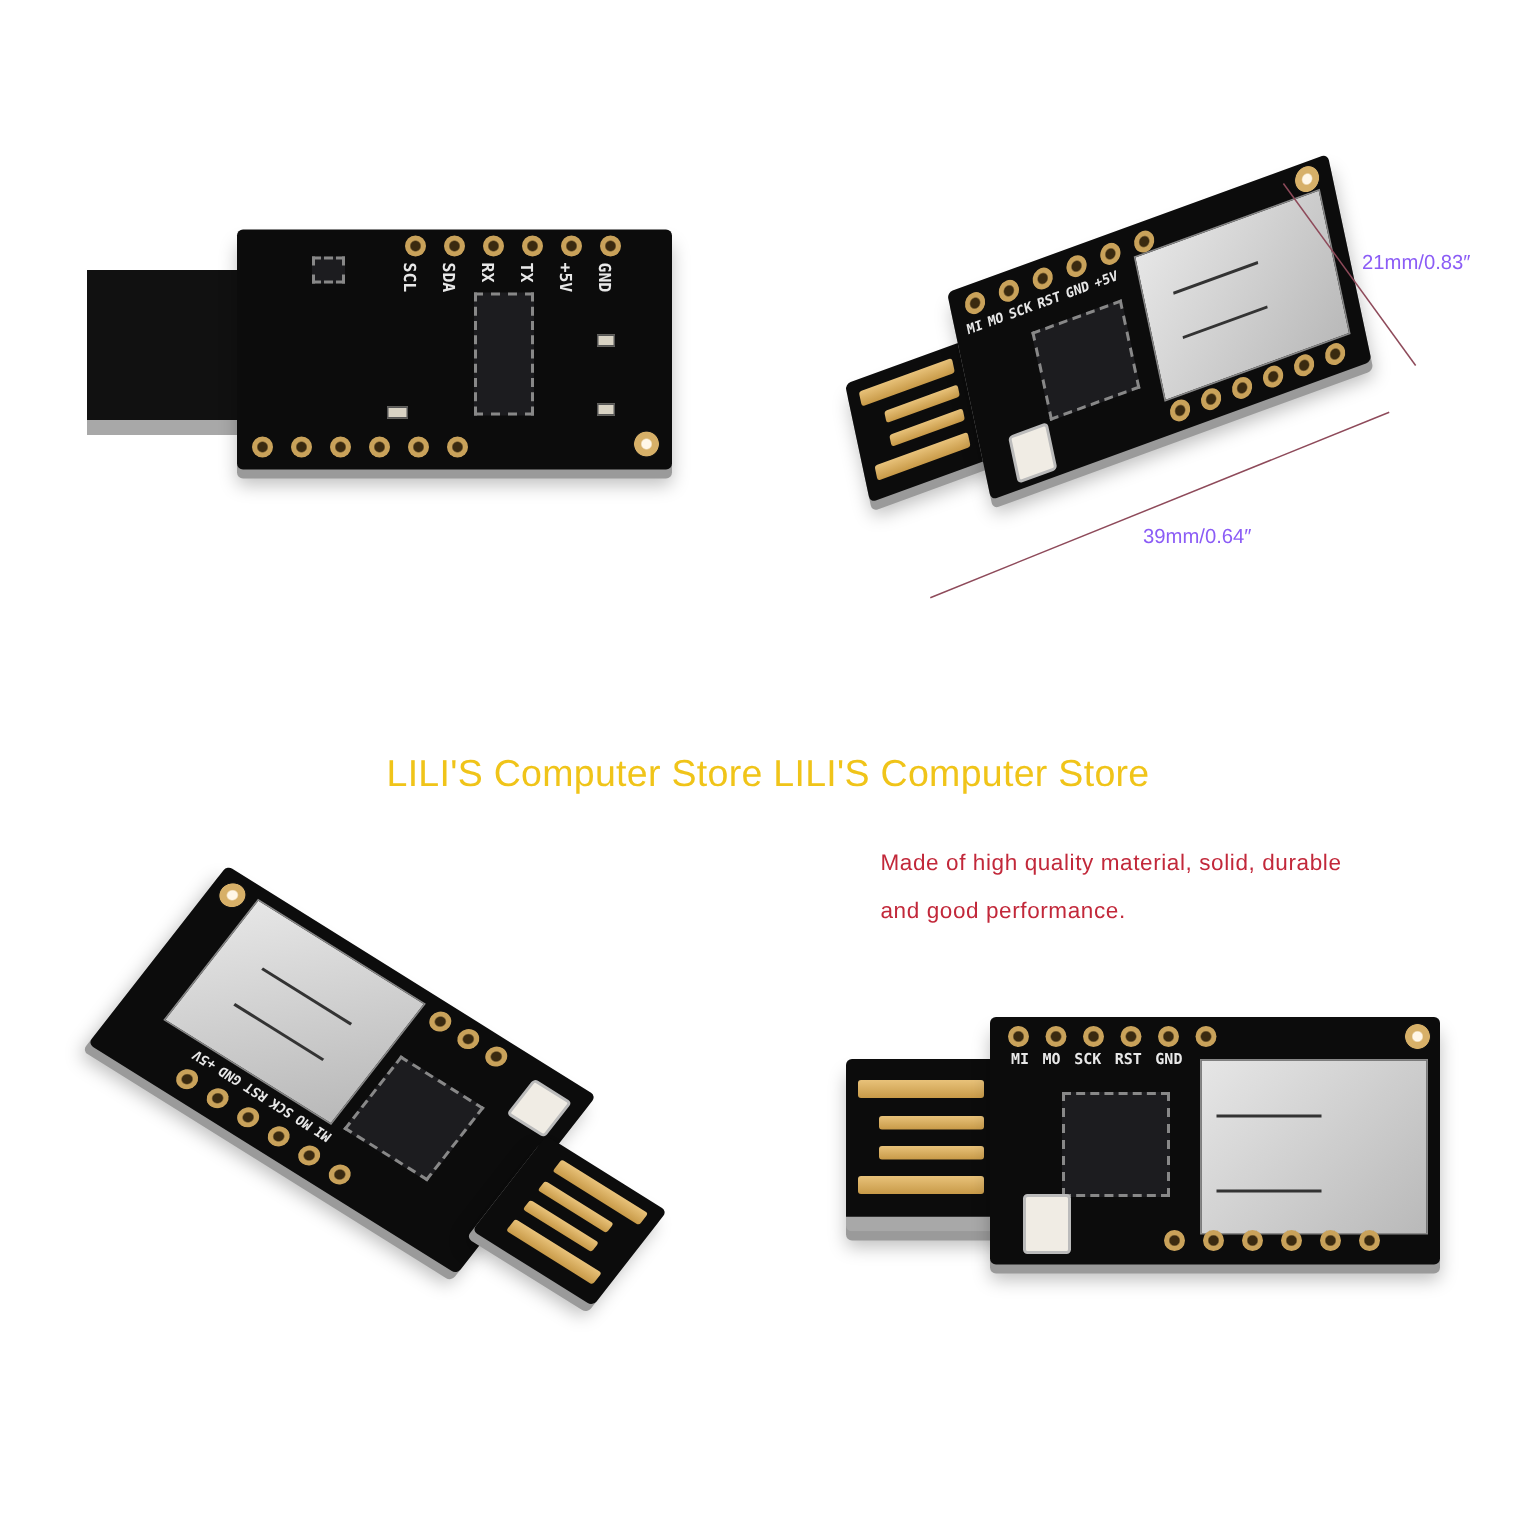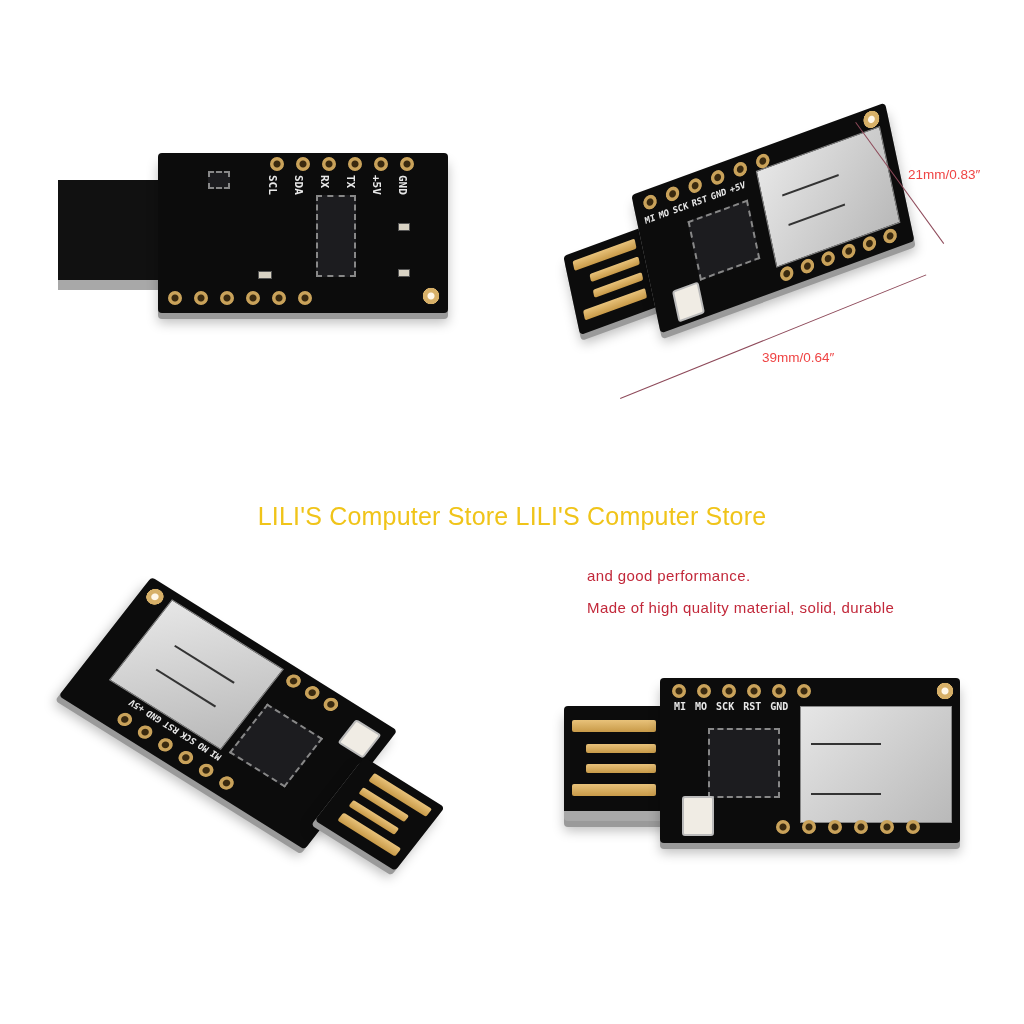--- a/index.html
+++ b/index.html
@@ -13,21 +13,21 @@
     .chip { background: #1c1c1f; border: 2px dashed #888; }
     .smd { background: #d9d3c4; border: 1px solid #555; }
     .sdslot { background: linear-gradient(135deg, #e6e6e6, #b9b9b9); border: 1px solid #888; }
     .sdslot .line { position: absolute; height: 2px; background: #333; }
     .gold { background: linear-gradient(#e8c27a, #c89a48); border-radius: 2px; }
     .button { background: #f0ece4; border: 2px solid #bbb; border-radius: 3px; }
     .mount { width: 18px; height: 18px; border-radius: 50%; background: radial-gradient(circle, #fff7e8 0 3px, #d7b068 4px 8px, #111 8.5px); }
 
     .store-title { left: 0; width: 1024px; top: 502px; text-align: center; color: #f0c419; font-family: "Liberation Sans", sans-serif; font-size: 25px; letter-spacing: 0.2px; }
     .desc { left: 587px; top: 560px; color: #c2283a; font-family: "Liberation Sans", sans-serif; font-size: 15px; line-height: 32px; letter-spacing: 0.4px; }
-    .dim-text { color: #ef4444; font-family: "Liberation Sans", sans-serif; font-size: 13.5px; }
+    .dim-text { color: #8b5cf6; font-family: "Liberation Sans", sans-serif; font-size: 13.5px; }
     .dim-line { height: 1px; background: #8e4a5a; transform-origin: 0 0; }
   </style>
 </head>
 <body>
 
 <div class="abs" style="left:50px; top:145px; width:410px; height:190px;">
   <div class="abs usb-block" style="left:8px; top:35px; width:110px; height:100px;"></div>
   <div class="abs board" style="left:108px; top:8px; width:290px; height:160px;">
     <div class="abs" style="left:112px; top:4px; display:flex; gap:12px;">
       <div class="pad"></div>
@@ -106,22 +106,22 @@
   </div>
 
   <div class="abs dim-line" style="left:316px; top:12px; width:150px; transform:rotate(54deg);"></div>
   <div class="abs dim-line" style="left:80px; top:288px; width:330px; transform:rotate(-22deg);"></div>
   <div class="abs dim-text" style="left:368px; top:57px;">21mm/0.83″</div>
   <div class="abs dim-text" style="left:222px; top:240px;">39mm/0.64″</div>
 </div>
 
 <div class="abs store-title">LILI'S Computer Store LILI'S Computer Store</div>
 <div class="abs desc">
+  <div>Made of high quality material, solid, durable</div>
   <div>and good performance.</div>
-  <div>Made of high quality material, solid, durable</div>
 </div>
 
 <div class="abs" style="left:60px; top:600px; width:400px; height:300px;">
   <div class="abs" style="left:10px; top:60px; width:380px; height:170px; transform:rotate(32deg) skewX(-6deg);">
     <div class="abs board" style="left:0; top:0; width:290px; height:150px;">
       <div class="abs mount" style="left:6px; top:6px;"></div>
       <div class="abs sdslot" style="left:30px; top:8px; width:130px; height:100px;">
         <div class="line" style="left:30px; top:36px; width:70px;"></div>
         <div class="line" style="left:30px; top:66px; width:70px;"></div>
       </div>

